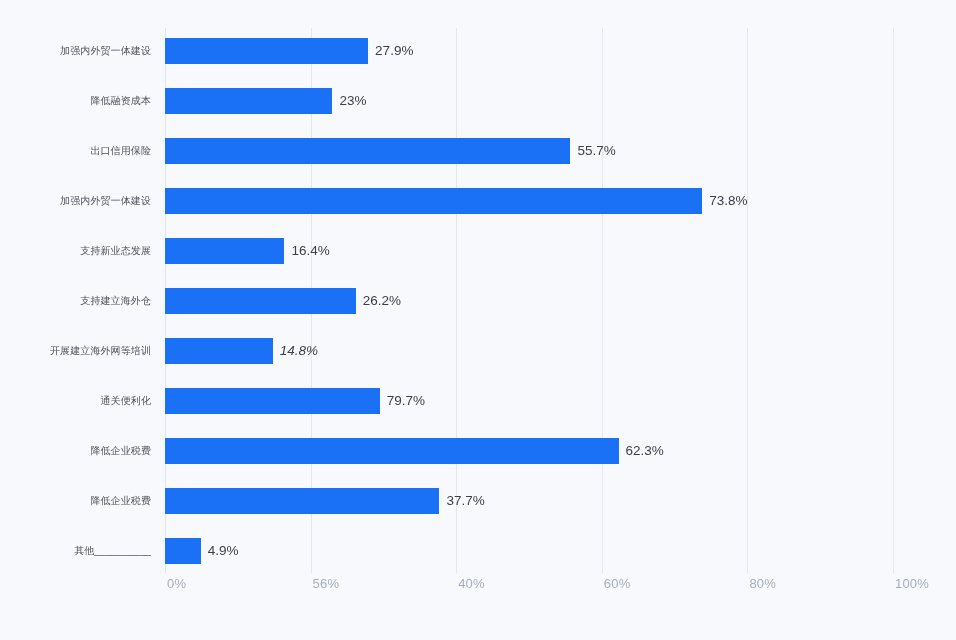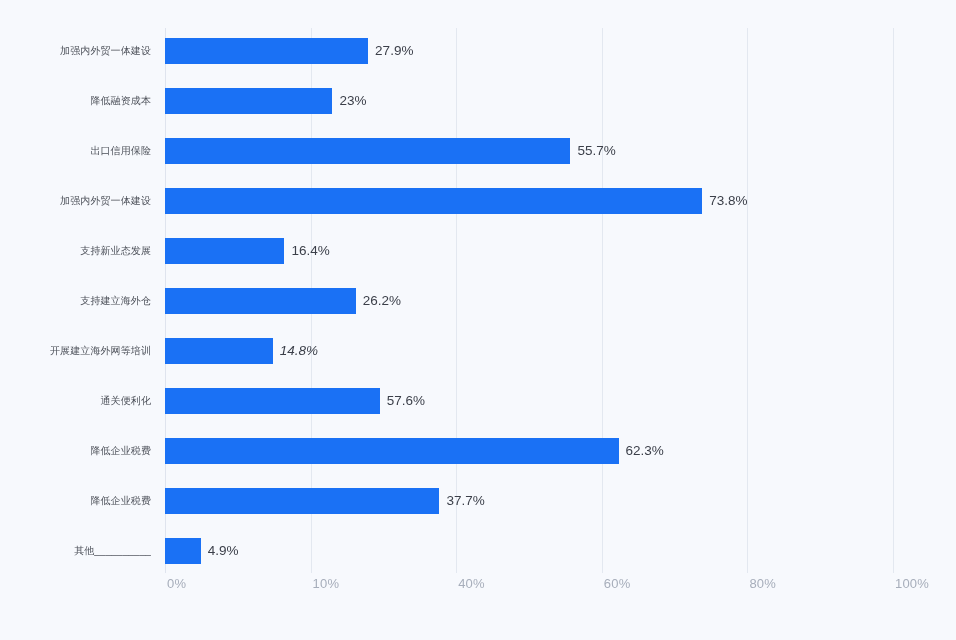--- a/index.html
+++ b/index.html
@@ -144,21 +144,21 @@
         <div class="bar-row" style="top: 260px; text-align: right;">
           <div class="bar-rect" style="width: 190.736px; background: rgb(26, 113, 245);"></div>
           <span class="bar-value" style="left: 190.736px;">26.2%</span>
         </div>
         <div class="bar-row" style="top: 310px; font-style: italic;">
           <div class="bar-rect" style="width: 107.744px; background: rgb(26, 113, 245);"></div>
           <span class="bar-value" style="left: 107.744px;">14.8%</span>
         </div>
         <div class="bar-row" style="top: 360px;">
           <div class="bar-rect" style="width: 214.76px; background: rgb(26, 113, 245);"></div>
-          <span class="bar-value" style="left: 214.76px;">57.6%</span>
+          <span class="bar-value" style="left: 214.76px;">79.7%</span>
         </div>
         <div class="bar-row" style="top: 410px;">
           <div class="bar-rect" style="width: 453.544px; background: rgb(26, 113, 245);"></div>
           <span class="bar-value" style="left: 453.544px;">62.3%</span>
         </div>
         <div class="bar-row" style="top: 460px;">
           <div class="bar-rect" style="width: 274.456px; background: rgb(26, 113, 245);"></div>
           <span class="bar-value" style="left: 274.456px;">37.7%</span>
         </div>
         <div class="bar-row" style="top: 510px;">
@@ -177,20 +177,20 @@
       <div class="cat-label" style="top: 310px;">开展建立海外网等培训</div>
       <div class="cat-label" style="top: 260px;">支持建立海外仓</div>
       <div class="cat-label" style="top: 360px;">通关便利化</div>
       <div class="cat-label" style="top: 410px;">降低企业税费</div>
       <div class="cat-label" style="top: 460px;">降低企业税费</div>
       <div class="cat-label" style="top: 510px;">其他__________</div>
     </div>
 
   <div id="x-axis-labels">
       <span class="x-tick-label" style="left: 2px;">0%</span>
-      <span class="x-tick-label" style="left: 147.6px;">10%</span>
+      <span class="x-tick-label" style="left: 147.6px;">56%</span>
       <span class="x-tick-label" style="left: 293.2px;">40%</span>
       <span class="x-tick-label" style="left: 438.8px;">60%</span>
       <span class="x-tick-label" style="left: 584.4px;">80%</span>
       <span class="x-tick-label" style="left: 730px;">100%</span>
     </div>
 
 </div>
 
 </body></html>

